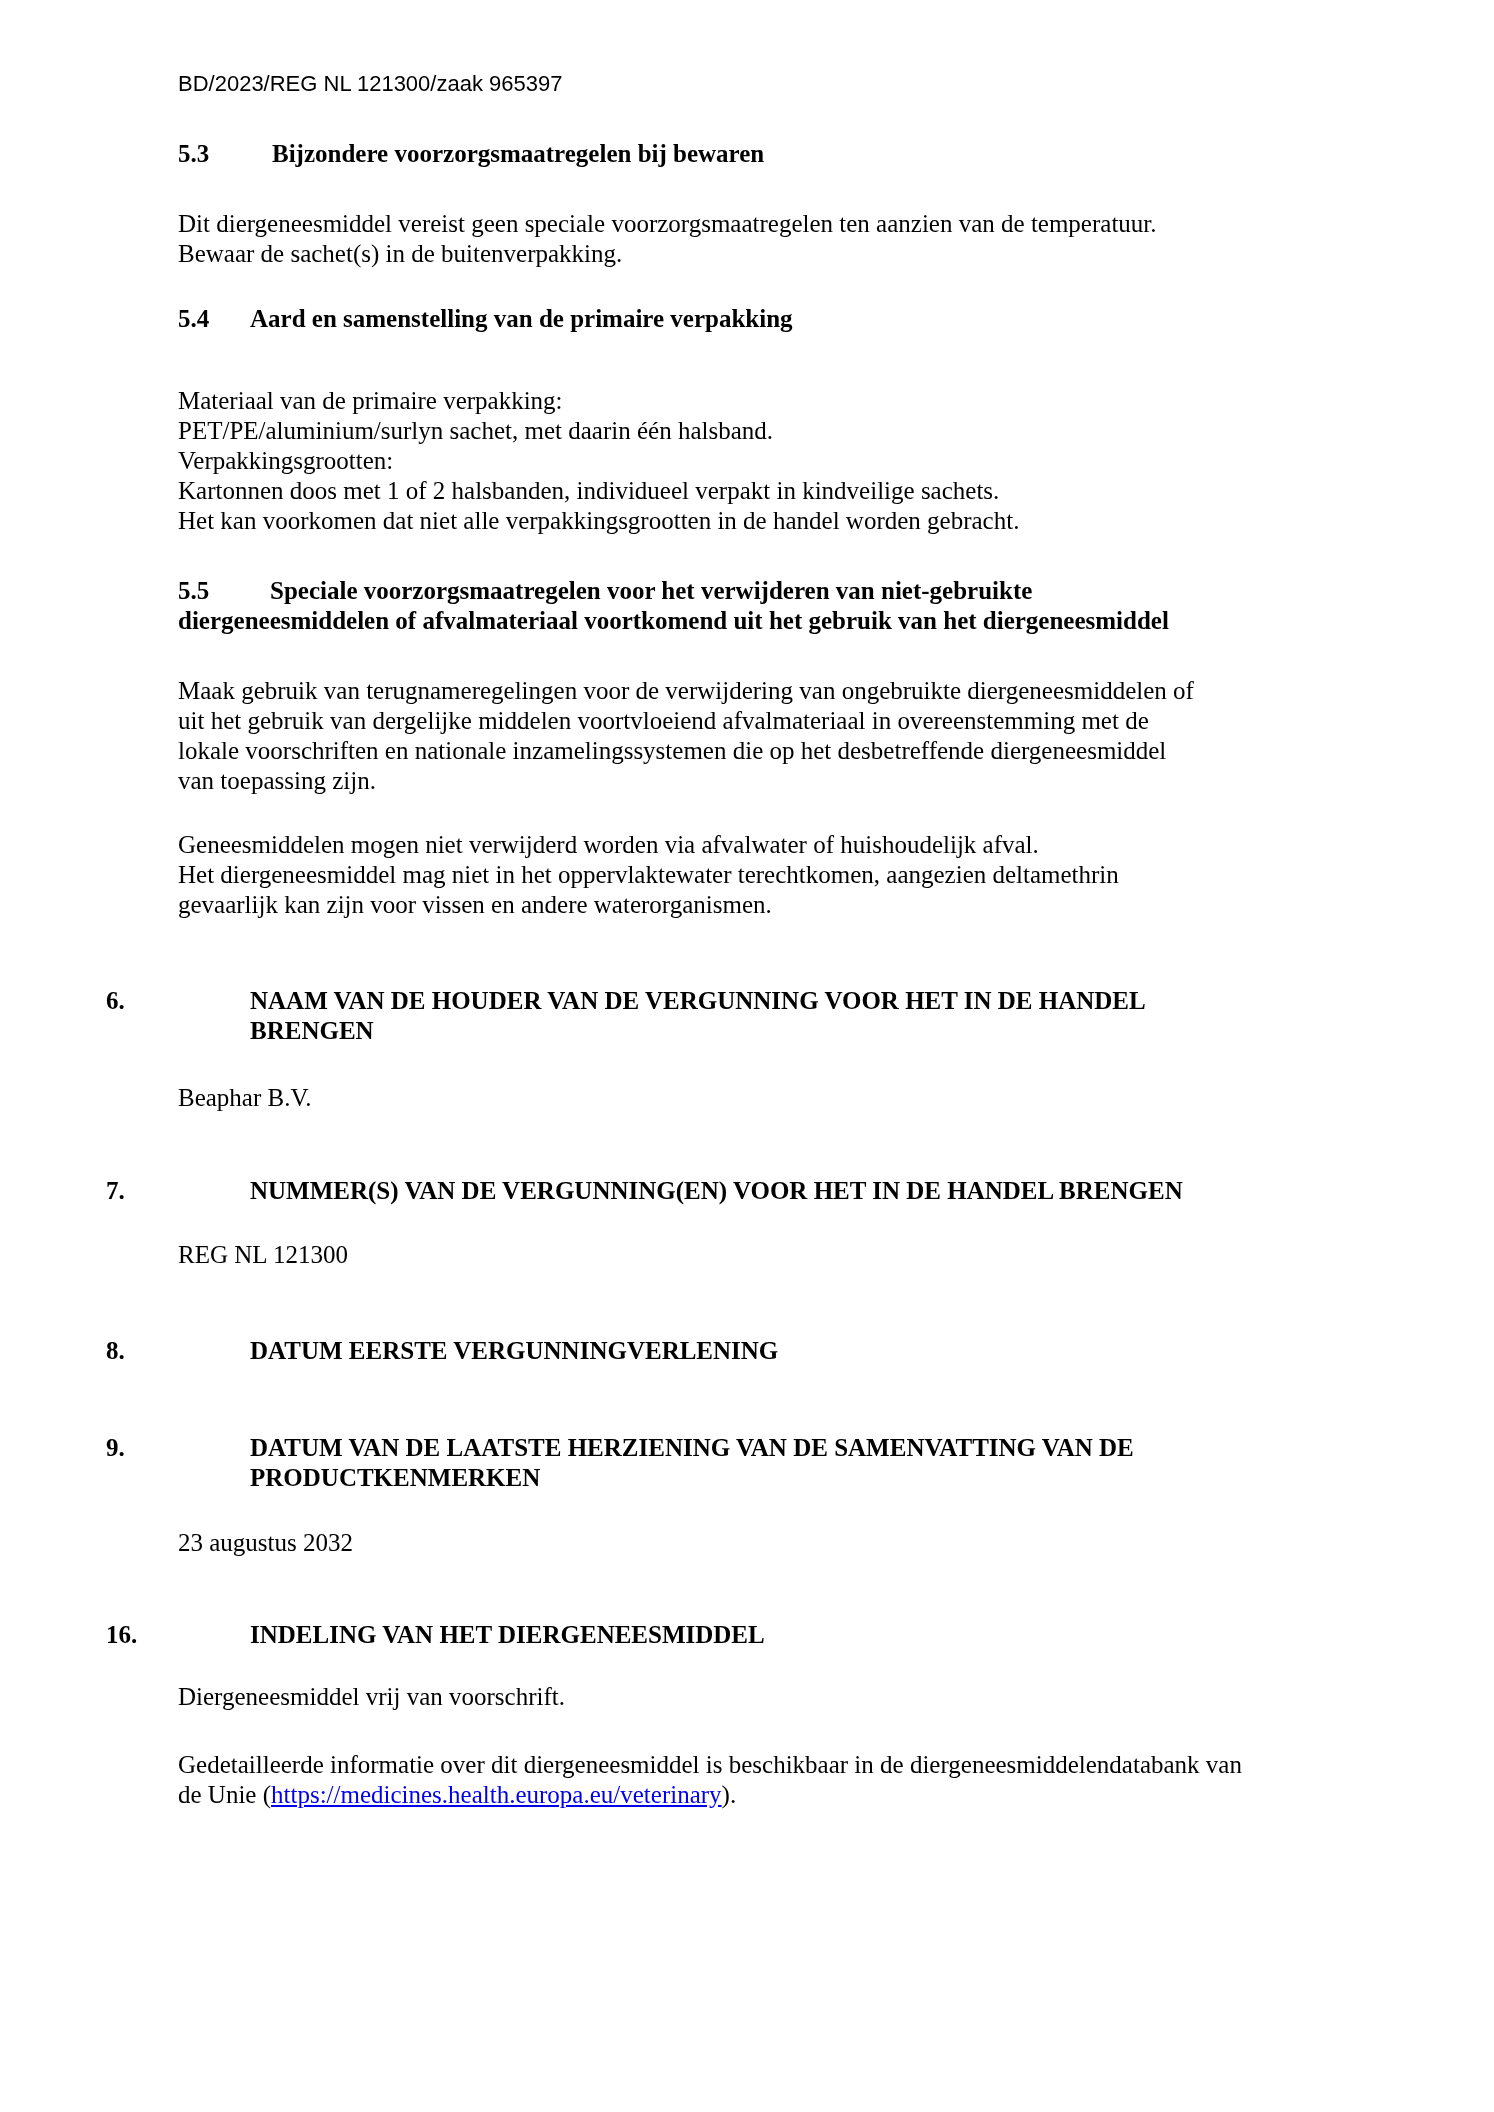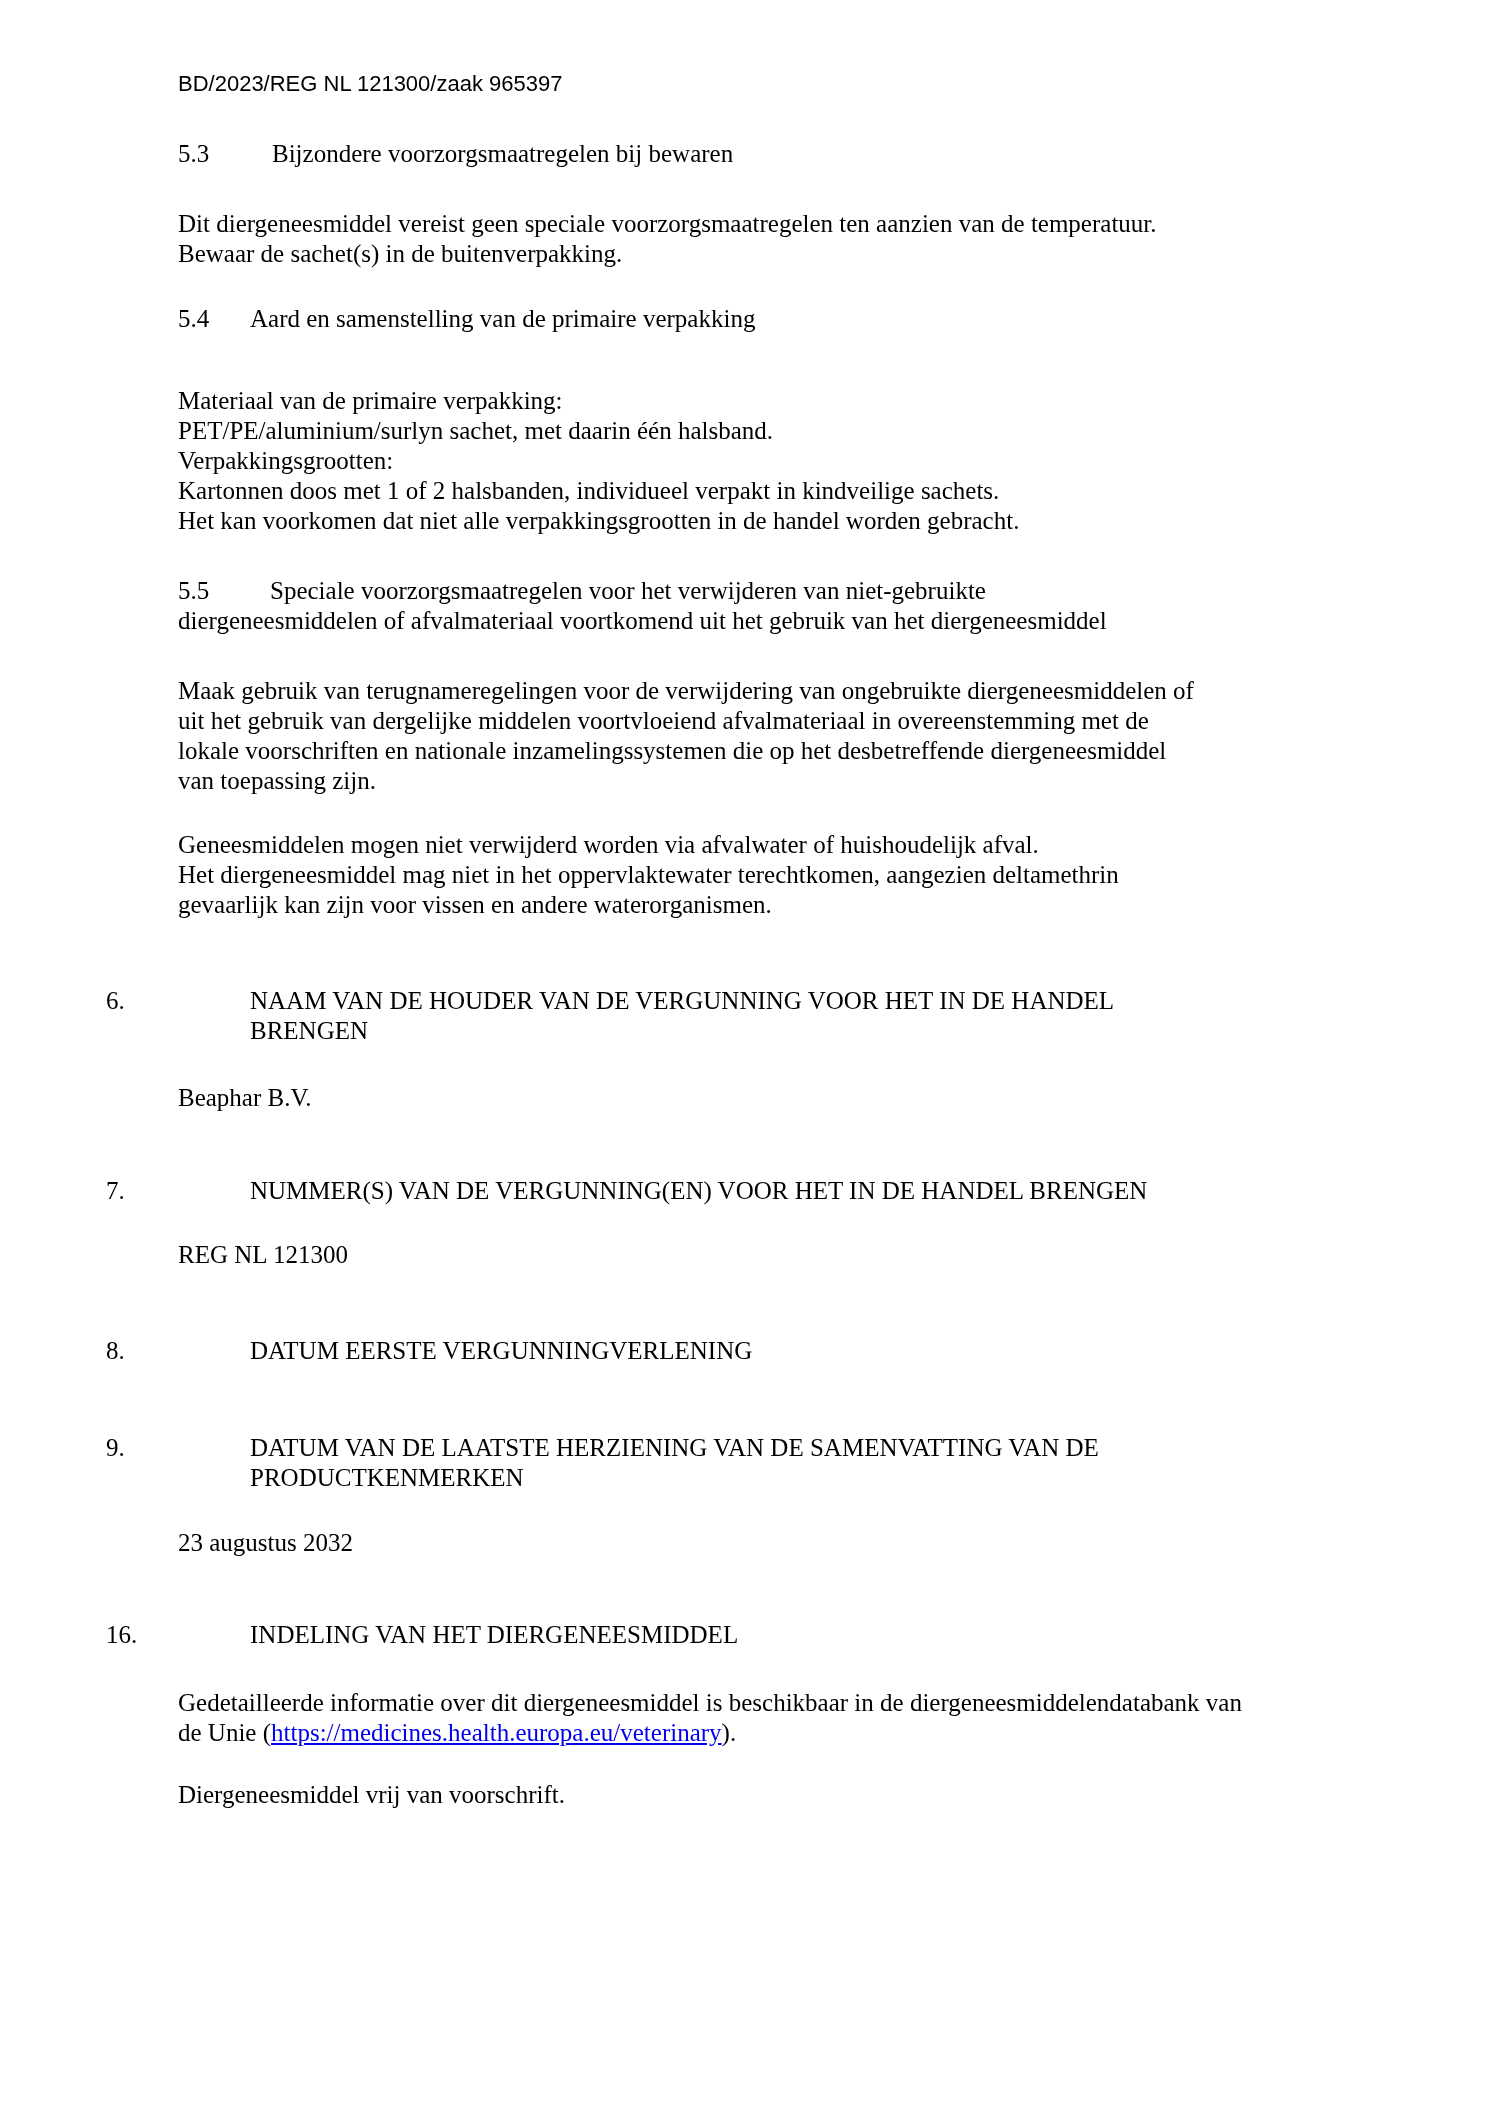--- a/index.html
+++ b/index.html
@@ -21,21 +21,21 @@
     font-family: "Liberation Sans", sans-serif;
     font-size: 22px;
     line-height: 30px;
     white-space: pre-line;
   }
   .para {
     white-space: pre-line;
     margin: 0;
   }
   .heading {
-    font-weight: normal;
+    font-weight: bold;
     white-space: pre-line;
     margin: 0;
   }
   .tab { display: inline-block; }
   .tab-94 { width: 94px; }
   .tab-92 { width: 92px; }
   .tab-72 { width: 72px; }
   .hang {
     padding-left: 72px;
     text-indent: -72px;
@@ -90,18 +90,18 @@
   <p class="heading hang" style="margin-top:66px;"><span class="tab tab-72">8.</span><span>DATUM EERSTE VERGUNNINGVERLENING</span></p>
 
 
   <p class="heading hang" style="margin-top:67px;"><span class="tab tab-72">9.</span><span>DATUM VAN DE LAATSTE HERZIENING VAN DE SAMENVATTING VAN DE
 PRODUCTKENMERKEN</span></p>
 
   <p class="para" style="margin-top:35px;">23 augustus 2032</p>
 
   <p class="heading hang" style="margin-top:62px;"><span class="tab tab-72">16.</span><span>INDELING VAN HET DIERGENEESMIDDEL</span></p>
 
+  <p class="para" style="margin-top:32px;">Diergeneesmiddel vrij van voorschrift.</p>
+
   <p class="para" style="margin-top:38px;"><span>Gedetailleerde informatie over dit diergeneesmiddel is beschikbaar in de diergeneesmiddelendatabank van
 de Unie (</span><a class="doc-link" href="#">https://medicines.health.europa.eu/veterinary</a><span>).</span></p>
-
-  <p class="para" style="margin-top:32px;">Diergeneesmiddel vrij van voorschrift.</p>
 
 </div>
 
 </body></html>

